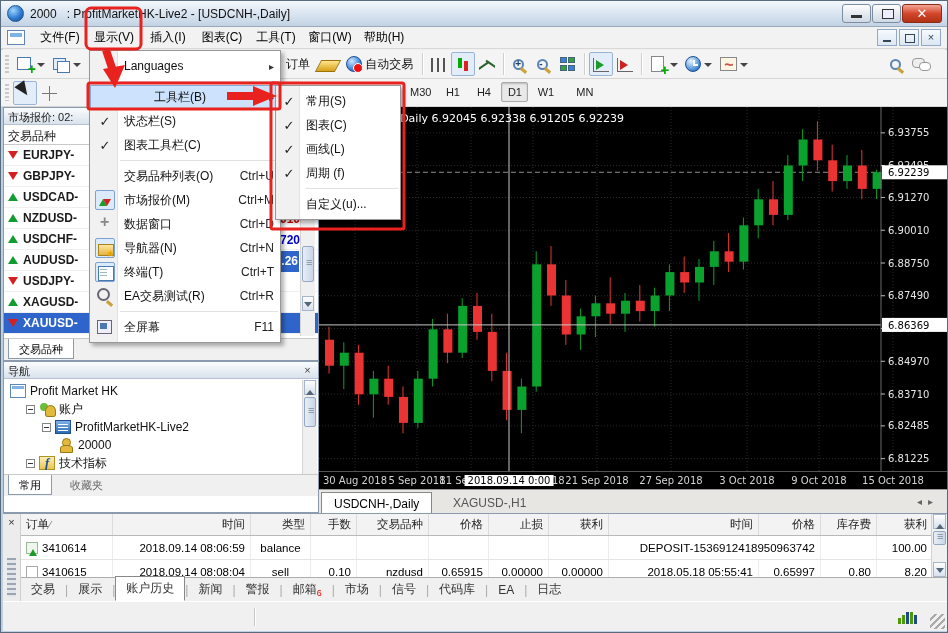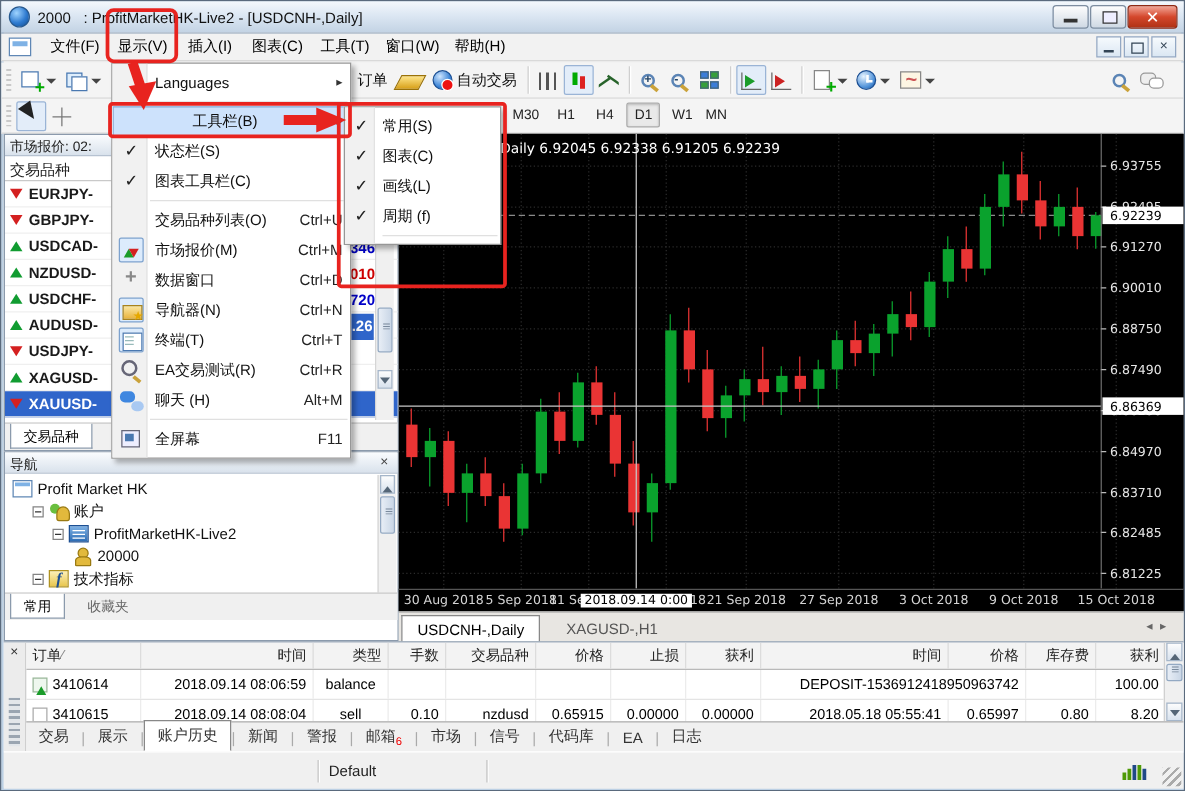--- a/index.html
+++ b/index.html
@@ -323,21 +323,21 @@
         </span>
       <span class="tbtn">
           <span class="ic-cross"></span>
         </span>
     </div>
     <div class="tb-row" id="tf-row" style="left:405px;top:3px;">
         <span class="tfbtn" style="margin-right: 4px;">M30</span>
         <span class="tfbtn" style="margin-right: 4px;">H1</span>
         <span class="tfbtn" style="margin-right: 4px;">H4</span>
         <span class="tfbtn active" style="margin-right: 4px;">D1</span>
-        <span class="tfbtn" style="margin-right: 0;">W1</span>
+        <span class="tfbtn" style="margin-right: 12px;">W1</span>
         <span class="tfbtn" style="margin-right: 4px;">MN</span>
       </div>
   </div>
 
   <div class="panel" style="left:2px;top:106px;width:316px;height:254px;">
     <div class="phead">
       <span>市场报价: 02:</span>
     </div>
     <div class="mw-colhead">交易品种</div>
     <div id="mw-rows">
@@ -665,23 +665,20 @@
         <span class="ttab">代码库</span>
         <span class="tdiv">|</span>
         <span class="ttab">EA</span>
         <span class="tdiv">|</span>
         <span class="ttab">日志</span>
       </div>
   </div>
 
   <div class="statusbar">
     <span class="sseg" style="width:252px;"></span>
-    <span class="sseg" style="width:135px;">
-        <span>Default</span>
-      </span>
     <span class="conn">
       <i style="height:6px;background:#4e9a06;"></i>
         <i style="height:9px;background:#4e9a06;"></i>
       <i style="height:12px;background:#204a87;"></i>
         <i style="height:12px;background:#4e9a06;"></i>
       <i style="height:9px;background:#204a87;"></i>
     </span>
     <span class="gripc"></span>
   </div>
 
@@ -744,27 +741,20 @@
         <span class="lbl">终端(T)</span>
         <span class="sc">Ctrl+T</span>
       </div>
       <div class="mi hassc">
         <span class="gut" style="width: 26px;">
           <span class="gic strategy-tester-icon"></span>
         </span>
         <span class="lbl">EA交易测试(R)</span>
         <span class="sc">Ctrl+R</span>
       </div>
-      <div class="mi hassc">
-        <span class="gut" style="width: 26px;">
-          <span class="gic chat-icon"></span>
-        </span>
-        <span class="lbl">聊天 (H)</span>
-        <span class="sc">Alt+M</span>
-      </div>
       <div class="msep"></div>
       <div class="mi hassc">
         <span class="gut" style="width: 26px;">
           <span class="gic fullscreen-icon"></span>
         </span>
         <span class="lbl">全屏幕</span>
         <span class="sc">F11</span>
       </div>
     </div>
 
@@ -788,20 +778,24 @@
         </span>
         <span class="lbl">画线(L)</span>
       </div>
       <div class="mi">
         <span class="gut" style="width: 22px;">
           <span class="check">✓</span>
         </span>
         <span class="lbl">周期 (f)</span>
       </div>
       <div class="msep"></div>
+      <div class="mi">
+        <span class="gut" style="width: 22px;"></span>
+        <span class="lbl">自定义(u)...</span>
+      </div>
     </div>
 
   <svg class="annot" viewBox="0 0 948 633">
     <rect x="85" y="7" width="55" height="41" rx="5" fill="none" stroke="#e8231f" stroke-width="3"></rect>
     <line x1="105" y1="49" x2="112" y2="70" stroke="#e8231f" stroke-width="8"></line>
     <polygon points="102,68 124,64 114,87" fill="#e8231f"></polygon>
     <rect x="87" y="82" width="192" height="26" rx="2" fill="none" stroke="#e8231f" stroke-width="3"></rect>
     <line x1="226" y1="95" x2="254" y2="95" stroke="#e8231f" stroke-width="8"></line>
     <polygon points="252,85 252,105 276,95" fill="#e8231f"></polygon>
     <rect x="270" y="82" width="133" height="146" rx="2" fill="none" stroke="#e8231f" stroke-width="3"></rect>

